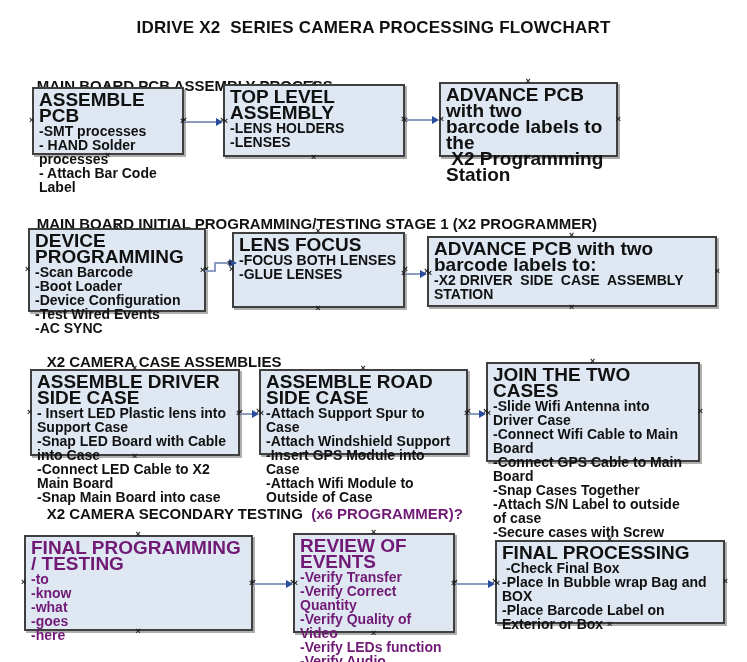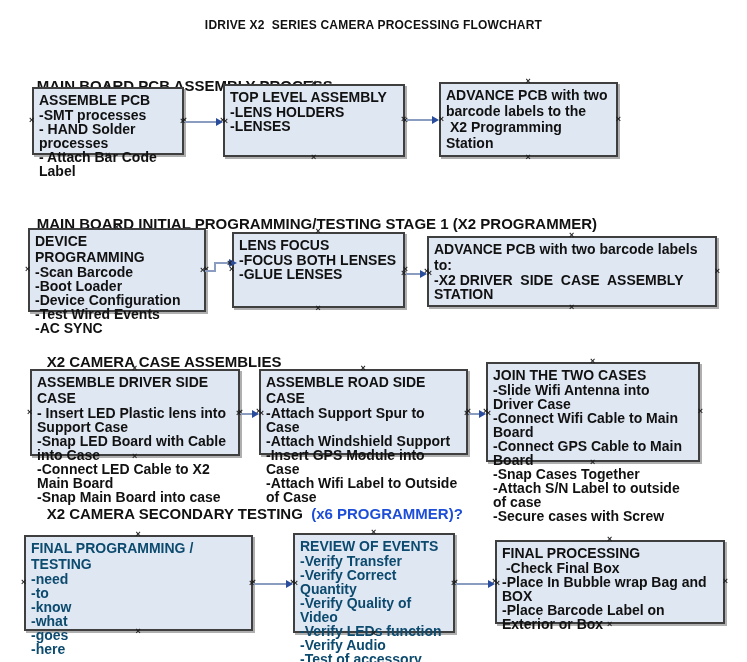--- a/index.html
+++ b/index.html
@@ -2,39 +2,39 @@
 <html><head>
 <meta charset="utf-8">
 <style>
   html,body{margin:0;padding:0;background:#ffffff;}
   #canvas{
     position:relative;width:747px;height:662px;background:#ffffff;
     font-family:"Liberation Sans", sans-serif;color:#111;overflow:hidden;
   }
   .main-title{
     position:absolute;left:0;top:18px;width:747px;text-align:center;
-    font-size:12px;font-weight:bold;letter-spacing:0.2px;white-space:pre;
+    font-size:17px;font-weight:bold;letter-spacing:0.2px;white-space:pre;
   }
   .sec-head{
     position:absolute;font-size:15px;font-weight:bold;white-space:pre;
   }
   #head-1{left:20px;top:60px;}
   #head-2{left:20px;top:198px;text-align:right;}
   #head-3{left:30px;top:336px;}
   #head-4{left:30px;top:488px;}
-  .sec-head .red-part{color:#1d4ed8;margin-top:32px;}
+  .sec-head .red-part{color:#701a75;margin-top:32px;}
 
   .fbox{
     position:absolute;background:#dfe7f3;border:2px solid #3f3f3f;
     box-shadow:2px 2px 0 rgba(110,110,110,0.55);
     padding:3px 5px;box-sizing:border-box;z-index:1;
   }
-  .fbox-title{font-size:14px;font-weight:bold;line-height:16px;white-space:pre-wrap;}
+  .fbox-title{font-size:19px;font-weight:bold;line-height:16px;white-space:pre-wrap;}
   .box-item{font-size:14px;line-height:14px;white-space:pre-wrap;font-weight:bold;}
-  .red-box .fbox-title,.red-box .box-item{color:#0c4a6e;}
+  .red-box .fbox-title,.red-box .box-item{color:#701a75;}
 
   #box-a{left:32px;top:87px;width:152px;height:68px;}
   #box-b{left:223px;top:84px;width:182px;height:73px;}
   #box-c{left:439px;top:82px;width:179px;height:75px;}
   #box-d{left:28px;top:228px;width:178px;height:84px;}
   #box-e{left:232px;top:232px;width:173px;height:76px;}
   #box-f{left:427px;top:236px;width:290px;height:71px;}
   #box-g{left:30px;top:369px;width:210px;height:87px;}
   #box-h{left:259px;top:369px;width:209px;height:86px;}
   #box-i{left:486px;top:362px;width:214px;height:100px;}
@@ -180,21 +180,21 @@
   <div class="fbox" id="box-h">
     <span class="h ht">×</span>
     <span class="h hb">×</span>
     <span class="h hl">×</span>
     <span class="h hr">×</span>
     <div class="fbox-title">ASSEMBLE ROAD SIDE CASE</div>
     <div>
         <div class="box-item">-Attach Support Spur to Case</div>
         <div class="box-item">-Attach Windshield Support</div>
         <div class="box-item">-Insert GPS Module into Case</div>
-        <div class="box-item">-Attach Wifi Label to Outside of Case</div>
+        <div class="box-item">-Attach Wifi Module to Outside of Case</div>
       </div>
   </div>
 
   <div class="fbox" id="box-i">
     <span class="h ht">×</span>
     <span class="h hb">×</span>
     <span class="h hl">×</span>
     <span class="h hr">×</span>
     <div class="fbox-title">JOIN THE TWO CASES</div>
     <div>
@@ -207,21 +207,20 @@
       </div>
   </div>
 
   <div class="fbox red-box" id="box-j">
     <span class="h ht">×</span>
     <span class="h hb">×</span>
     <span class="h hl">×</span>
     <span class="h hr">×</span>
     <div class="fbox-title">FINAL PROGRAMMING / TESTING</div>
     <div>
-        <div class="box-item">-need</div>
         <div class="box-item">-to</div>
         <div class="box-item">-know</div>
         <div class="box-item">-what</div>
         <div class="box-item">-goes</div>
         <div class="box-item">-here</div>
       </div>
   </div>
 
   <div class="fbox red-box" id="box-k">
     <span class="h ht">×</span>

